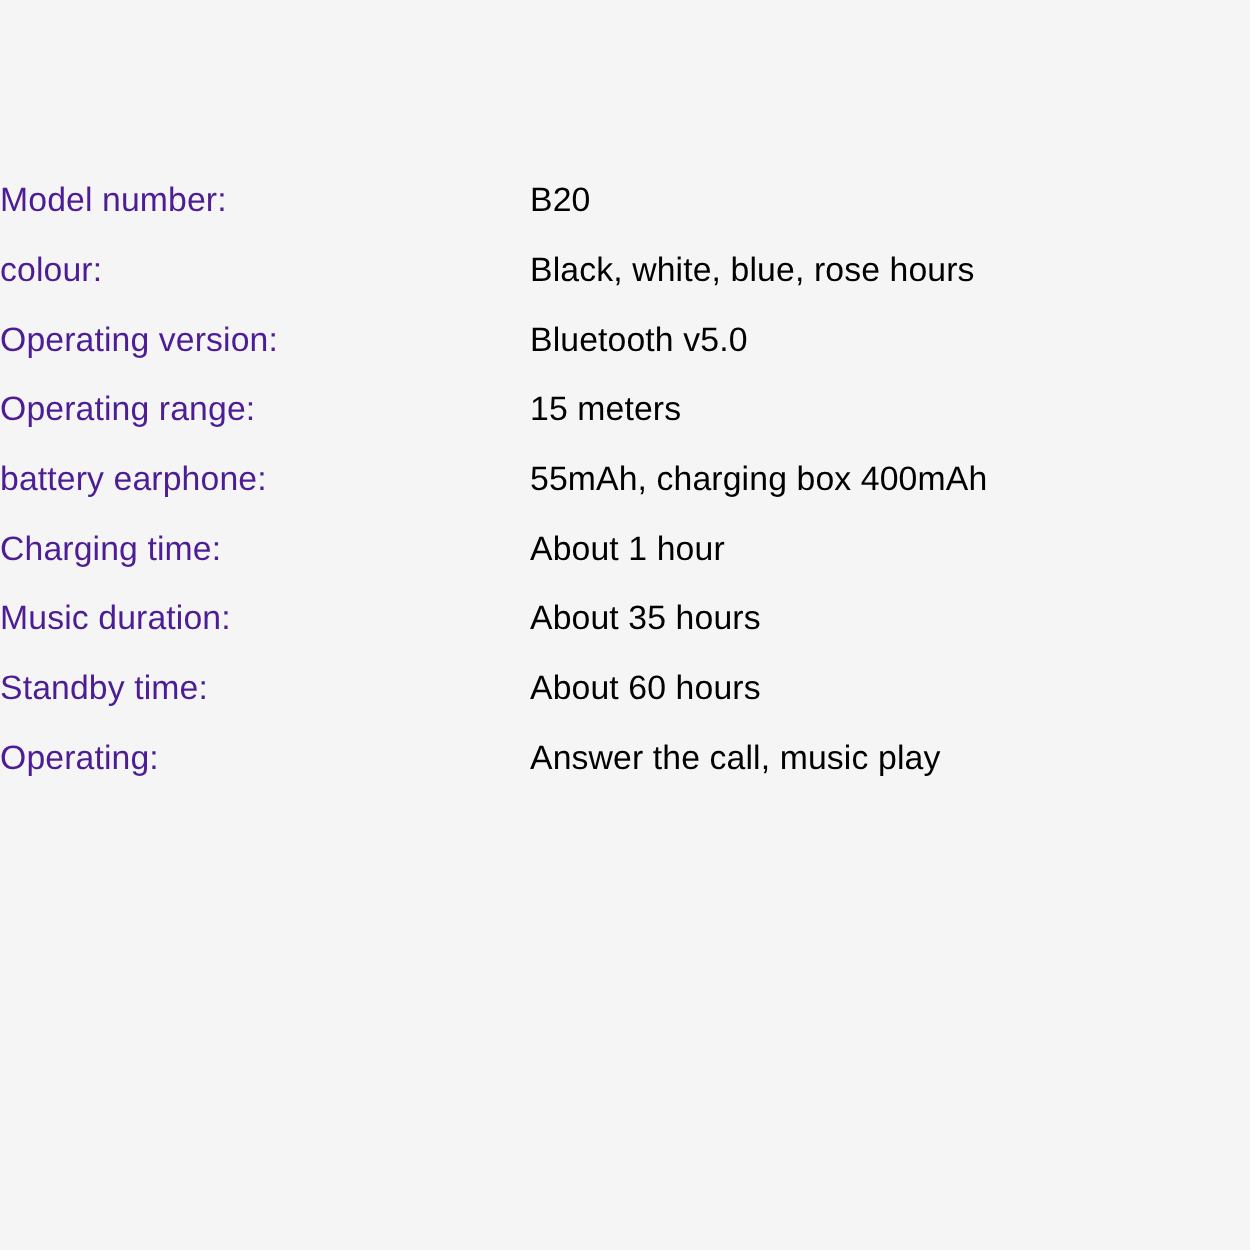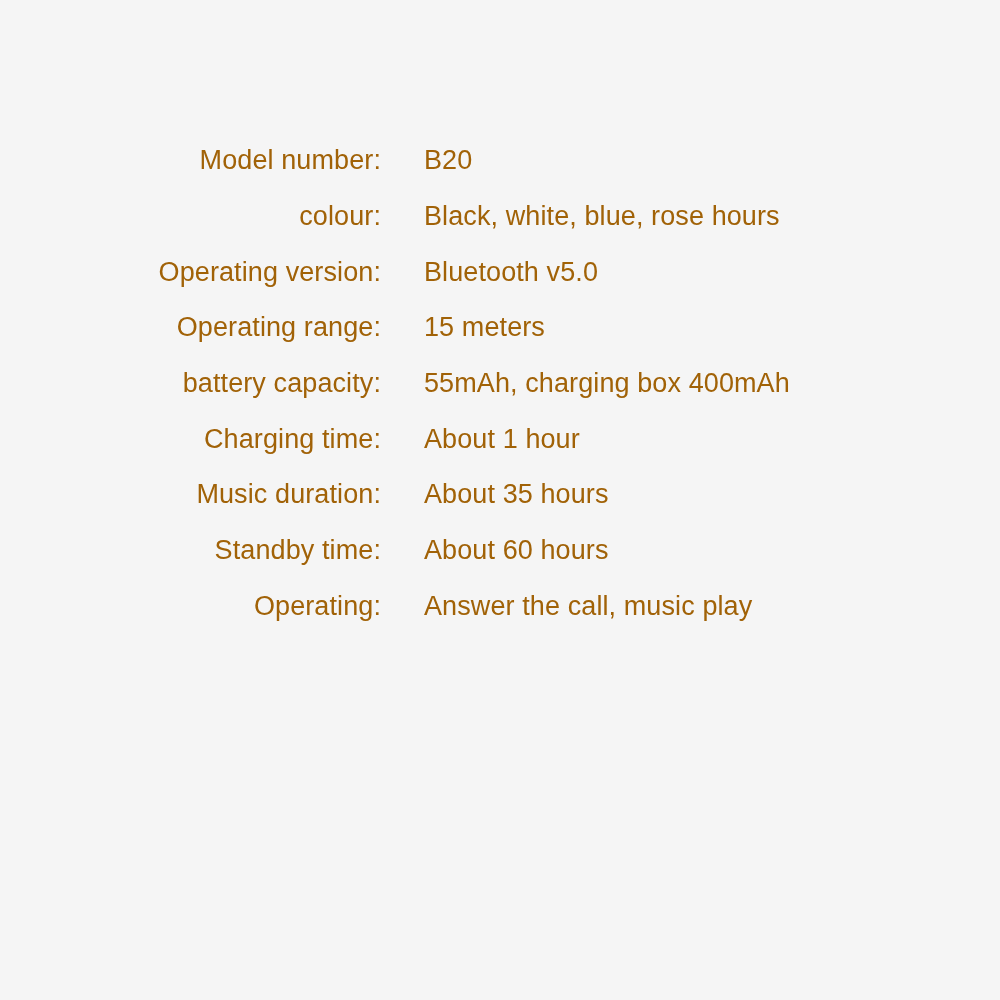--- a/index.html
+++ b/index.html
@@ -25,34 +25,33 @@
     left: 0;
     top: 133px;
     width: 1000px;
     border-collapse: collapse;
   }
   #spec-table tr {
     height: 55.7px;
   }
   .spec-label {
     width: 381px;
-    text-align: right;
     vertical-align: middle;
     padding: 0;
-    color: #a16207;
+    color: #4c1d95;
     font-size: 27px;
     font-weight: 400;
     letter-spacing: 0.1px;
     white-space: nowrap;
   }
   .spec-value {
     text-align: left;
     vertical-align: middle;
     padding: 0 0 0 43px;
-    color: #a16207;
+    color: #000000;
     font-size: 27px;
     font-weight: 400;
     letter-spacing: 0.1px;
     white-space: nowrap;
   }
 </style>
 </head>
 <body>
 
 <div id="spec-sheet">
@@ -68,21 +67,21 @@
       </tr>
       <tr>
         <td class="spec-label">Operating version:</td>
         <td class="spec-value">Bluetooth v5.0</td>
       </tr>
       <tr>
         <td class="spec-label">Operating range:</td>
         <td class="spec-value">15 meters</td>
       </tr>
       <tr>
-        <td class="spec-label">battery capacity:</td>
+        <td class="spec-label">battery earphone:</td>
         <td class="spec-value">55mAh, charging box 400mAh</td>
       </tr>
       <tr>
         <td class="spec-label">Charging time:</td>
         <td class="spec-value">About 1 hour</td>
       </tr>
       <tr>
         <td class="spec-label">Music duration:</td>
         <td class="spec-value">About 35 hours</td>
       </tr>

